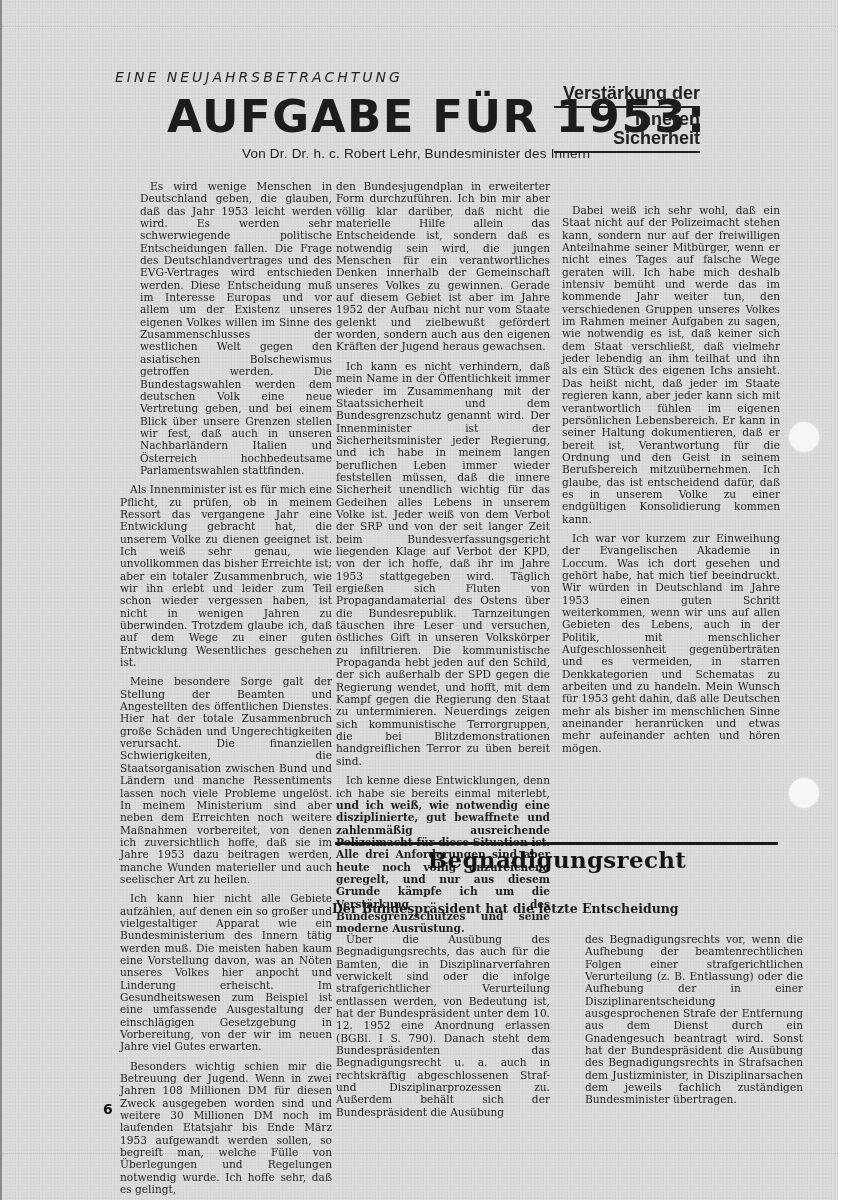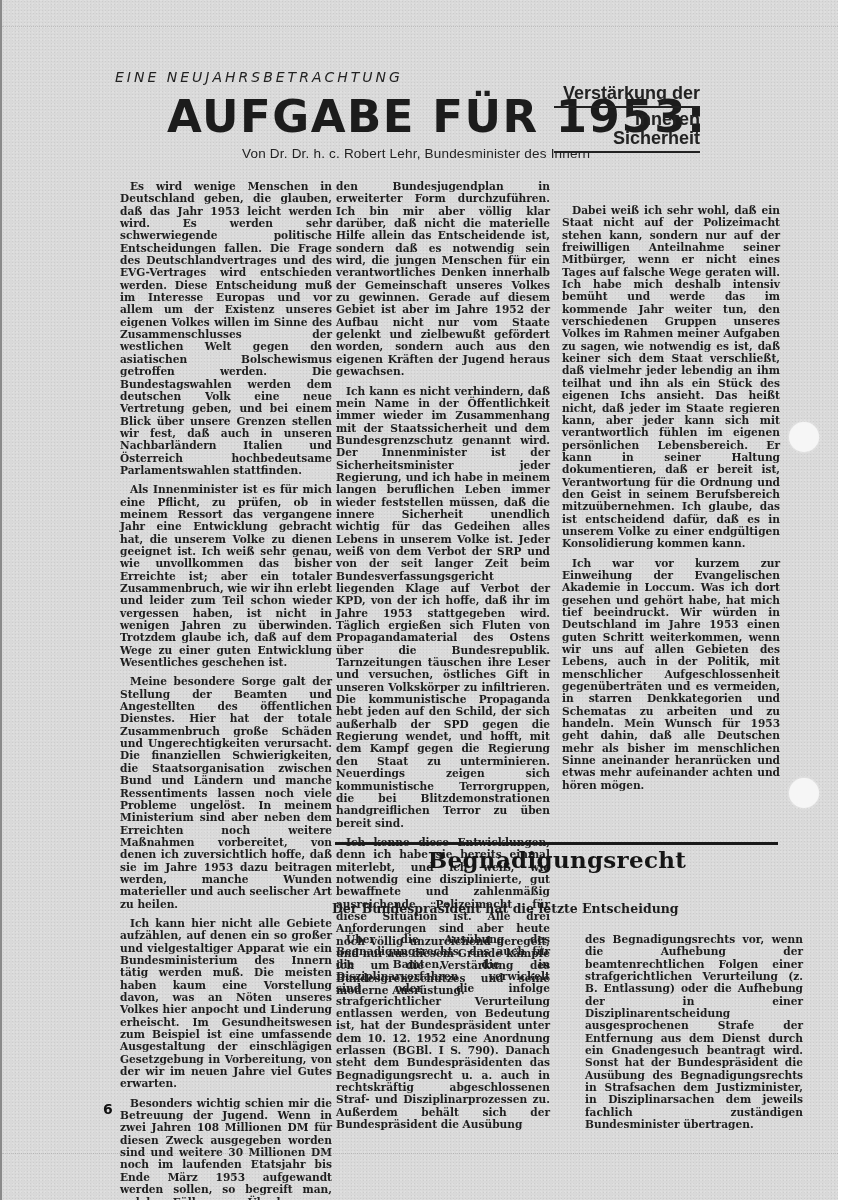--- a/index.html
+++ b/index.html
@@ -34,22 +34,22 @@
     font-family: "Liberation Sans", sans-serif; font-weight: bold; font-size: 18px; color: #222; text-align: right; line-height: 1.05;
   }
   .subhead-box div { border-bottom: 2px solid #222; padding: 2px 0 3px; }
   .byline {
     position: absolute; left: 240px; top: 146px;
     font-family: "Liberation Sans", sans-serif; font-size: 13.5px; color: #222; letter-spacing: 0.2px;
   }
   .col {
     position: absolute; font-size: 10.6px; line-height: 12.35px; text-align: justify; color: #1e1e1e;
   }
-  .col p { margin: 0 0 7px 0; text-indent: 10px; hyphens: auto; font-weight: bold; }
-  .col p.bold { font-weight: bold; }
+  .col p { margin: 0 0 7px 0; text-indent: 10px; hyphens: auto; }
+  .col p.bold { font-weight: normal; margin-left: 20px; }
   .col1 { left: 118px; top: 180px; width: 212px; }
   .col2 { left: 334px; top: 180px; width: 214px; }
   .col3 { left: 560px; top: 180px; width: 218px; margin-top: 24px; }
   .col4 { left: 334px; top: 933px; width: 214px; }
   .col5 { left: 583px; top: 933px; width: 218px; }
   .rule { position: absolute; left: 333px; top: 842px; width: 443px; height: 0; border-top: 3px solid #1a1a1a; }
   .section-title {
     position: absolute; left: 330px; top: 846px; width: 450px; text-align: center;
     font-family: "DejaVu Serif", serif; font-weight: bold; font-size: 23px; color: #151515; letter-spacing: 0.3px;
   }

